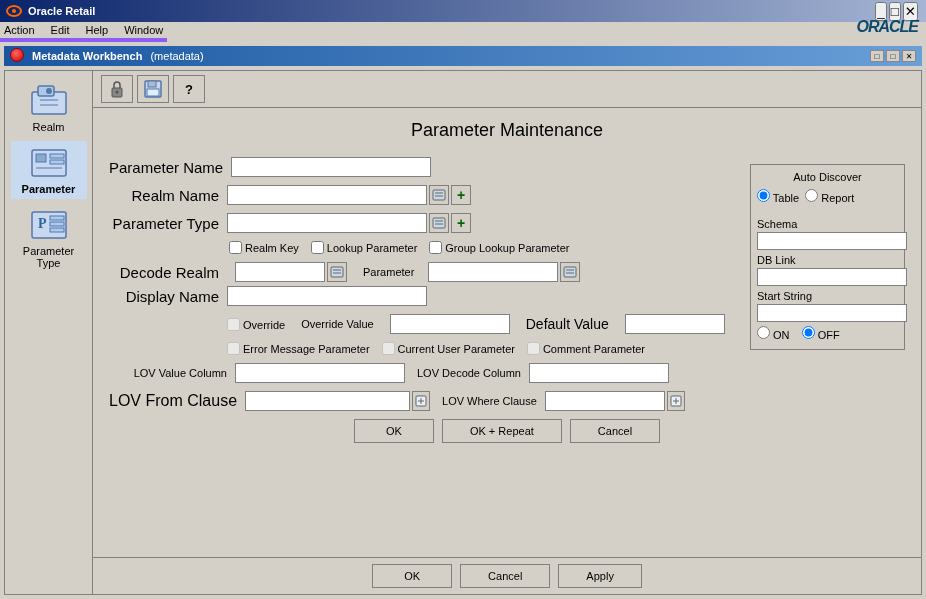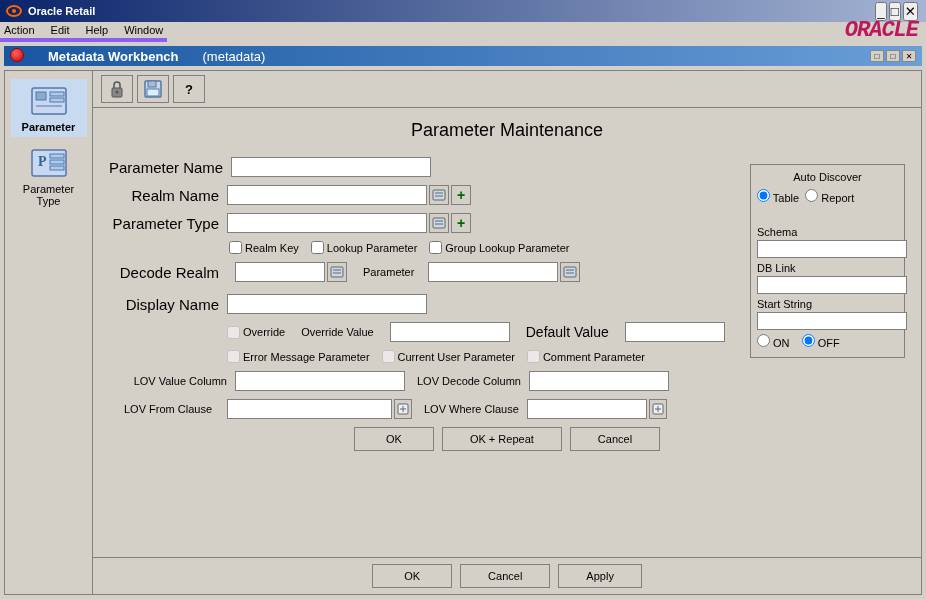--- a/index.html
+++ b/index.html
@@ -42,21 +42,21 @@
     .sub-title-bar {
       background: linear-gradient(to right, #1a56a0, #6a9fd8);
       color: white;
       padding: 2px 6px;
       display: flex;
       align-items: center;
       justify-content: space-between;
       height: 20px;
       margin: 4px;
     }
-    .sub-title-left { display: flex; align-items: center; gap: 24px; font-size: 13px; }
+    .sub-title-left { display: flex; align-items: center; gap: 8px; font-size: 11px; }
     .sub-title-controls { display: flex; gap: 2px; }
     .sub-title-controls button {
       width: 14px; height: 12px; font-size: 8px; padding: 0;
       background: #d4d0c8; border: 1px solid #888; cursor: pointer;
     }
 
     
     .content-area {
       display: flex;
       flex: 1;
@@ -194,29 +194,29 @@
     .checkbox-row {
       display: flex;
       align-items: center;
       gap: 12px;
       margin-left: 120px;
       margin-bottom: 8px;
     }
 
     .checkbox-label {
       display: flex;
-      align-items: center;
+      align-items: flex-end;
       gap: 3px;
       font-size: 11px;
     }
 
     .decode-row {
       display: flex;
       align-items: center;
-      margin-bottom: 12px;
+      margin-bottom: 4px;
       gap: 8px;
     }
 
     
     .auto-discover {
       position: absolute;
       top: 56px;
       right: 16px;
       width: 155px;
       border: 1px solid #808080;
@@ -227,21 +227,21 @@
     .auto-discover-title {
       text-align: center;
       font-size: 11px;
       margin-bottom: 6px;
     }
 
     .auto-discover-row {
       display: flex;
       align-items: center;
       gap: 6px;
-      margin-bottom: 20px;
+      margin-bottom: 12px;
       font-size: 11px;
     }
 
     .auto-discover label {
       font-size: 11px;
       display: block;
       margin-bottom: 2px;
     }
 
     .auto-discover input[type="text"] {
@@ -343,41 +343,53 @@
     </div>
   </div>
 
   <div style="position:relative; display:flex; align-items:center;">
     <div class="menu-bar">
       <span>Action</span>
       <span>Edit</span>
       <span>Help</span>
       <span>Window</span>
     </div>
-    <div style="position:absolute; right:8px; top:-4px; font-size:22px; font-weight:bold; color:#be185d; font-style:italic; letter-spacing:-1px;font-family:Liberation Mono, monospace;">ORACLE</div>
+    <div style="position:absolute; right:8px; top:-4px; font-size:16px; font-weight:bold; color:#0c4a6e; font-style:italic; letter-spacing:-1px;">ORACLE</div>
   </div>
 
   <div class="sub-title-bar">
     <div class="sub-title-left">
       <span>
         <div class="red-dot"></div>
       </span>
       <span style="font-weight:bold;">Metadata Workbench</span>
       <span>(metadata)</span>
     </div>
     <div class="sub-title-controls">
       <button>□</button>
       <button>□</button>
       <button>✕</button>
     </div>
   </div>
 
   <div class="content-area">
 
     <div class="sidebar">
+      <div class="sidebar-item">
+        <div class="sidebar-icon">
+          <svg width="38" height="34" viewBox="0 0 38 34">
+            <rect x="2" y="8" width="34" height="22" rx="2" fill="#c8d8f0" stroke="#5577aa" stroke-width="1.5"></rect>
+            <rect x="8" y="2" width="16" height="10" rx="2" fill="#b0c8e8" stroke="#5577aa" stroke-width="1.5"></rect>
+            <circle cx="19" cy="7" r="3" fill="#5577aa"></circle>
+            <line x1="10" y1="16" x2="28" y2="16" stroke="#5577aa" stroke-width="1"></line>
+            <line x1="10" y1="21" x2="28" y2="21" stroke="#5577aa" stroke-width="1"></line>
+          </svg>
+        </div>
+        <span class="sidebar-label">Realm</span>
+      </div>
 
       <div class="sidebar-item active">
         <div class="sidebar-icon">
           <svg width="38" height="34" viewBox="0 0 38 34">
             <rect x="2" y="4" width="34" height="26" rx="2" fill="#c8d8f0" stroke="#5577aa" stroke-width="1.5"></rect>
             <rect x="6" y="8" width="10" height="8" fill="#88aacc" stroke="#5577aa" stroke-width="1"></rect>
             <rect x="20" y="8" width="14" height="4" fill="#aaccee" stroke="#5577aa" stroke-width="1"></rect>
             <rect x="20" y="14" width="14" height="4" fill="#aaccee" stroke="#5577aa" stroke-width="1"></rect>
             <line x1="6" y1="22" x2="32" y2="22" stroke="#5577aa" stroke-width="1"></line>
           </svg>
@@ -563,21 +575,21 @@
         </div>
 
         <div class="lov-row">
           <span style="min-width:118px; text-align:right; margin-right:8px; font-size:11px;">LOV Value Column</span>
           <input type="text" class="form-input" style="width: 170px;" value="">
           <span style="margin-left:12px; margin-right:8px; font-size:11px;">LOV Decode Column</span>
           <input type="text" class="form-input" style="width: 140px;" value="">
         </div>
 
         <div class="lov-row">
-          <span style="min-width:118px; text-align:center; margin-right:0; font-size:11px;">LOV From Clause</span>
+          <span style="min-width:118px; text-align:center; margin-right:8px; font-size:16px;">LOV From Clause</span>
           <div class="input-with-btn">
             <input type="text" class="form-input" style="width: 165px;" value="">
             <button class="list-btn" style="width:18px; height:20px;">
               <svg width="12" height="12" viewBox="0 0 12 12">
                   <rect x="1" y="1" width="10" height="10" rx="1" fill="#e8f0f8" stroke="#666" stroke-width="1"></rect>
                   <line x1="3" y1="6" x2="9" y2="6" stroke="#666" stroke-width="1"></line>
                   <line x1="6" y1="3" x2="6" y2="9" stroke="#666" stroke-width="1"></line>
                 </svg>
             </button>
           </div>

